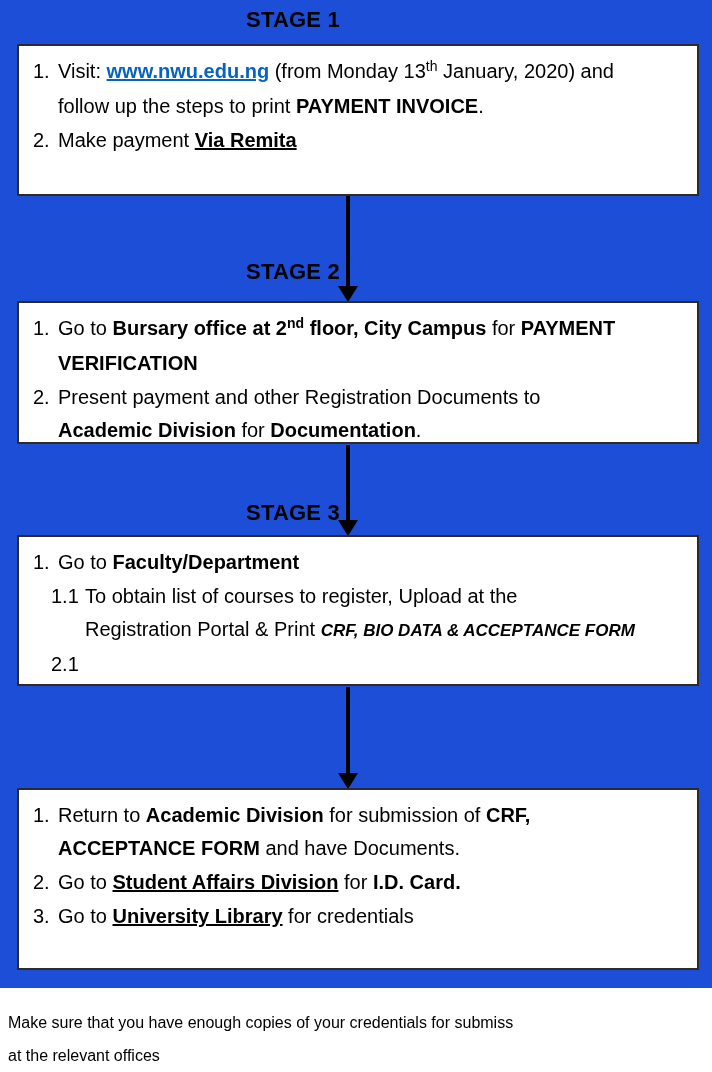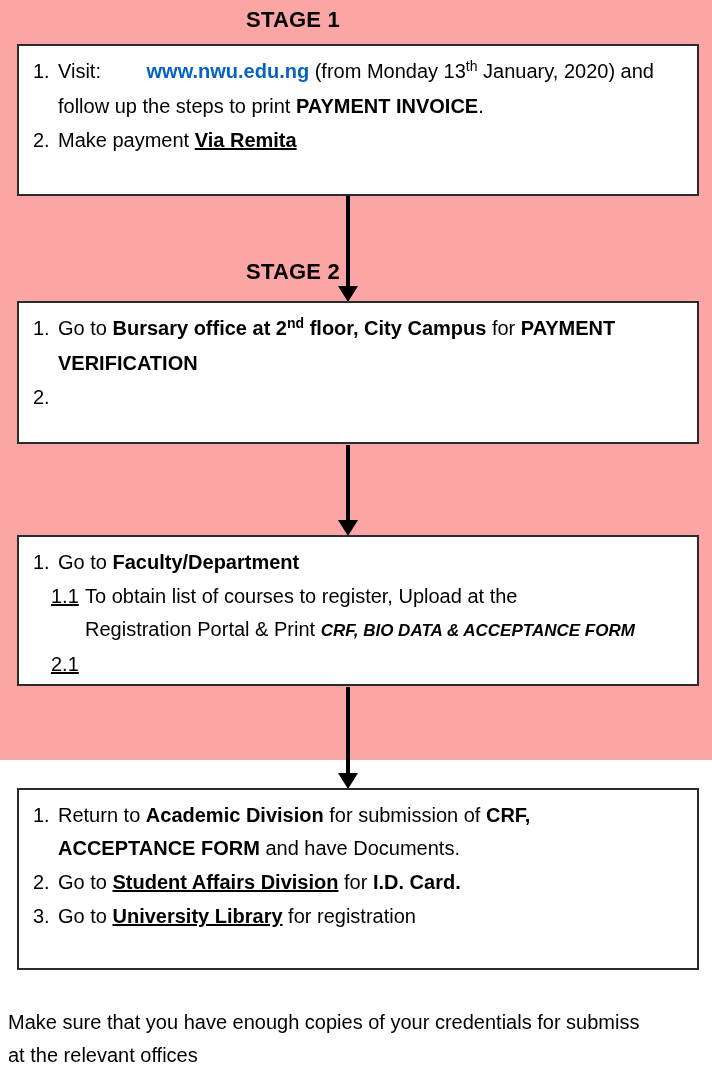--- a/index.html
+++ b/index.html
@@ -1,43 +1,43 @@
 <!DOCTYPE html>
 <html style="--link: #0563C1; --border: #2b2b2b; --arrow: #000000;"><head>
 <meta charset="utf-8">
 <style>
   html,body{margin:0;padding:0;background:#fff;}
   body{width:712px;height:1072px;overflow:hidden;
        font-family:"Liberation Sans",sans-serif;color:#000;}
-  .page{position:relative;width:712px;height:760px;background:#fca5a5;}
+  .page{position:relative;width:712px;height:988px;background:#1d4ed8;}
 
   .stage-label{position:absolute;left:0;width:340px;text-align:right;
        font-size:22px;font-weight:700;letter-spacing:.2px;}
 
   .box{position:absolute;left:17px;width:682px;box-sizing:border-box;
        border:2px solid var(--border,#2b2b2b);background:#fff;
        padding:9px 6px 0 0;font-size:20px;}
   .item{display:flex;line-height:33px;margin-bottom:1px;}
   .num{flex:none;width:25px;margin-left:14px;}
-  .item.sub .num{width:34px;margin-left:32px;text-decoration:underline;}
+  .item.sub .num{width:34px;margin-left:32px;}
   .itext{white-space:nowrap;}
 
   .seg-b{font-weight:700;}
   .seg-u{text-decoration:underline;}
   .seg-s{font-size:17px;font-style:italic;}
   .seg-sup{font-size:14px;position:relative;top:-7px;}
-  .seg-link{font-weight:700;color:var(--link,#0563C1);cursor:pointer;margin-left:40px;}
+  .seg-link{font-weight:700;text-decoration:underline;color:var(--link,#0563C1);cursor:pointer;}
 
   .arrow-line{position:absolute;left:346px;width:4px;background:var(--arrow,#000);}
   .arrow-head{position:absolute;left:338px;width:0;height:0;
        border-left:10px solid transparent;border-right:10px solid transparent;
        border-top:16px solid var(--arrow,#000);}
 
   .footer{position:absolute;left:8px;top:1006px;width:704px;overflow:hidden;
-       font-size:20px;line-height:33px;white-space:nowrap;}
+       font-size:16px;line-height:33px;white-space:nowrap;}
 </style>
 </head>
 <body>
 
 <div class="page">
 
   <div class="stage-label" style="top:7px">STAGE 1</div>
   <div class="box" style="top:44px;height:152px">
       <div class="item">
         <span class="num">1.</span>
@@ -52,25 +52,27 @@
   <div class="arrow-line" style="top:196px;height:92px"></div>
   <div class="arrow-head" style="top:286px"></div>
   <div class="stage-label" style="top:259px">STAGE 2</div>
   <div class="box" style="top:301px;height:143px">
       <div class="item">
         <span class="num">1.</span>
         <div class="itext"><span>Go to </span><span class="seg-b">Bursary office at 2</span><span class="seg-b seg-sup">nd</span><span class="seg-b"> floor, City Campus</span><span> for </span><span class="seg-b">PAYMENT</span><br><span class="seg-b">VERIFICATION</span></div>
       </div>
       <div class="item">
         <span class="num">2.</span>
+        <div class="itext"><span>Present payment and other Registration Documents to</span><br><span class="seg-b">Academic Division</span><span> for </span><span class="seg-b">Documentation</span><span>.</span></div>
       </div>
     </div>
 
   <div class="arrow-line" style="top:445px;height:76px"></div>
   <div class="arrow-head" style="top:520px"></div>
+  <div class="stage-label" style="top:500px">STAGE 3</div>
   <div class="box" style="top:535px;height:151px">
       <div class="item">
         <span class="num">1.</span>
         <div class="itext"><span>Go to </span><span class="seg-b">Faculty/Department</span></div>
       </div>
       <div class="item sub">
         <span class="num">1.1</span>
         <div class="itext"><span>To obtain list of courses to register, Upload at the</span><br><span>Registration Portal &amp; Print </span><span class="seg-b seg-s">CRF, BIO DATA &amp; ACCEPTANCE FORM</span></div>
       </div>
       <div class="item sub">
@@ -84,21 +86,21 @@
       <div class="item">
         <span class="num">1.</span>
         <div class="itext"><span>Return to </span><span class="seg-b">Academic Division</span><span> for submission of </span><span class="seg-b">CRF,</span><br><span class="seg-b">ACCEPTANCE FORM</span><span> and have Documents.</span></div>
       </div>
       <div class="item">
         <span class="num">2.</span>
         <div class="itext"><span>Go to </span><span class="seg-b seg-u">Student Affairs Division</span><span> for </span><span class="seg-b">I.D. Card.</span></div>
       </div>
       <div class="item">
         <span class="num">3.</span>
-        <div class="itext"><span>Go to </span><span class="seg-b seg-u">University Library</span><span> for registration</span></div>
+        <div class="itext"><span>Go to </span><span class="seg-b seg-u">University Library</span><span> for credentials</span></div>
       </div>
     </div>
 
   <div class="footer">
     <div>Make sure that you have enough copies of your credentials for submiss</div>
     <div>at the relevant offices</div>
   </div>
 
 </div>
 

